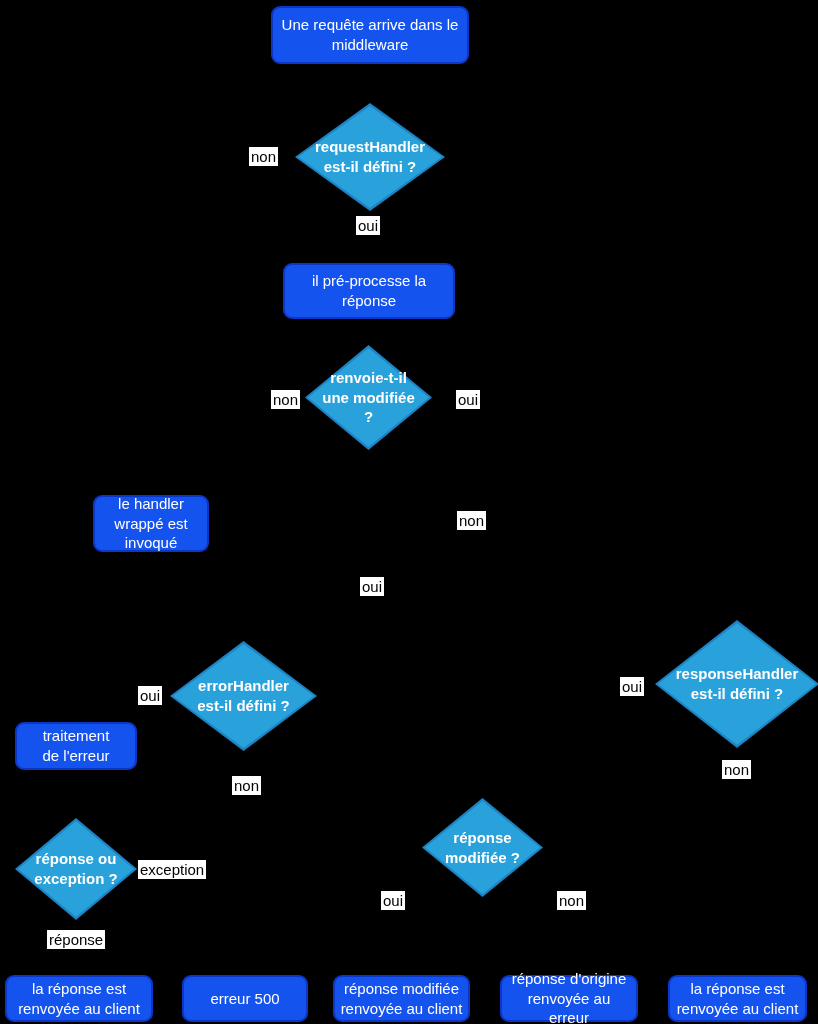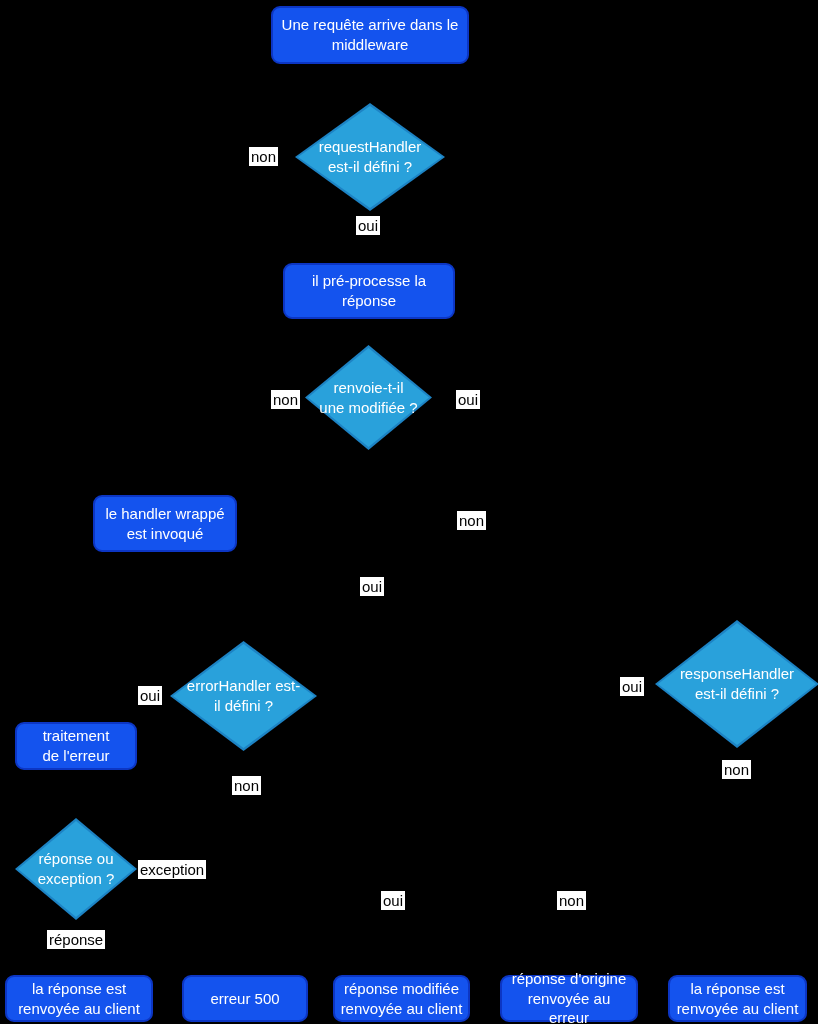--- a/index.html
+++ b/index.html
@@ -33,34 +33,35 @@
   }
   .diamond-outer{inset:0;background:var(--decision-border,#1d83c4);}
   .diamond-inner{inset:3px;background:var(--decision-fill,#29a1db);}
   .decision .node-label{
     position:absolute;inset:0;
     display:flex;align-items:center;justify-content:center;
     text-align:center;
     color:var(--node-text,#fff);
     font-size:15px;line-height:1.32;
     padding:0 14px;
+    font-weight:bold;
   }
   
   .edge-label{
     position:absolute;
     background:var(--edge-label-bg,#fff);
     color:var(--edge-label-text,#000);
     font-size:15px;line-height:19px;
     padding:0 2px;
     white-space:nowrap;
   }
   
   .p-start{left:271px;top:6px;width:198px;height:58px}
   .p-preprocess{left:283px;top:263px;width:172px;height:56px}
-  .p-wrapped{left:93px;top:495px;width:144px;height:57px}
+  .p-wrapped{left:93px;top:495px;width:116px;height:57px}
   .p-traitement{left:15px;top:722px;width:122px;height:48px}
   .p-traitement .node-label{max-width:84px;}
   .p-posttrait{left:413px;top:703px;width:145px;height:57px}
   .p-posttrait .node-label{max-width:116px;}
   .p-end1{left:5px;top:975px;width:148px;height:47px}
   .p-end2{left:182px;top:975px;width:126px;height:47px}
   .p-end3{left:333px;top:975px;width:137px;height:47px}
   .p-end4{left:500px;top:975px;width:138px;height:47px}
   .p-end5{left:668px;top:975px;width:139px;height:47px}
 
@@ -153,20 +154,25 @@
     <div class="diamond-inner"></div>
     <span class="node-label">errorHandler est-il défini ?</span>
   </div>
 
   <div class="decision d-repexc">
     <div class="diamond-outer"></div>
     <div class="diamond-inner"></div>
     <span class="node-label">réponse ou exception ?</span>
   </div>
 
+  <div class="decision d-repmod">
+    <div class="diamond-outer"></div>
+    <div class="diamond-inner"></div>
+    <span class="node-label">réponse modifiée ?</span>
+  </div>
 
   <span class="edge-label l-rh-non">non</span>
   <span class="edge-label l-rh-oui">oui</span>
   <span class="edge-label l-rr-non">non</span>
   <span class="edge-label l-rr-oui">oui</span>
   <span class="edge-label l-re-non">non</span>
   <span class="edge-label l-re-oui">oui</span>
   <span class="edge-label l-eh-oui">oui</span>
   <span class="edge-label l-eh-non">non</span>
   <span class="edge-label l-rsh-oui">oui</span>

